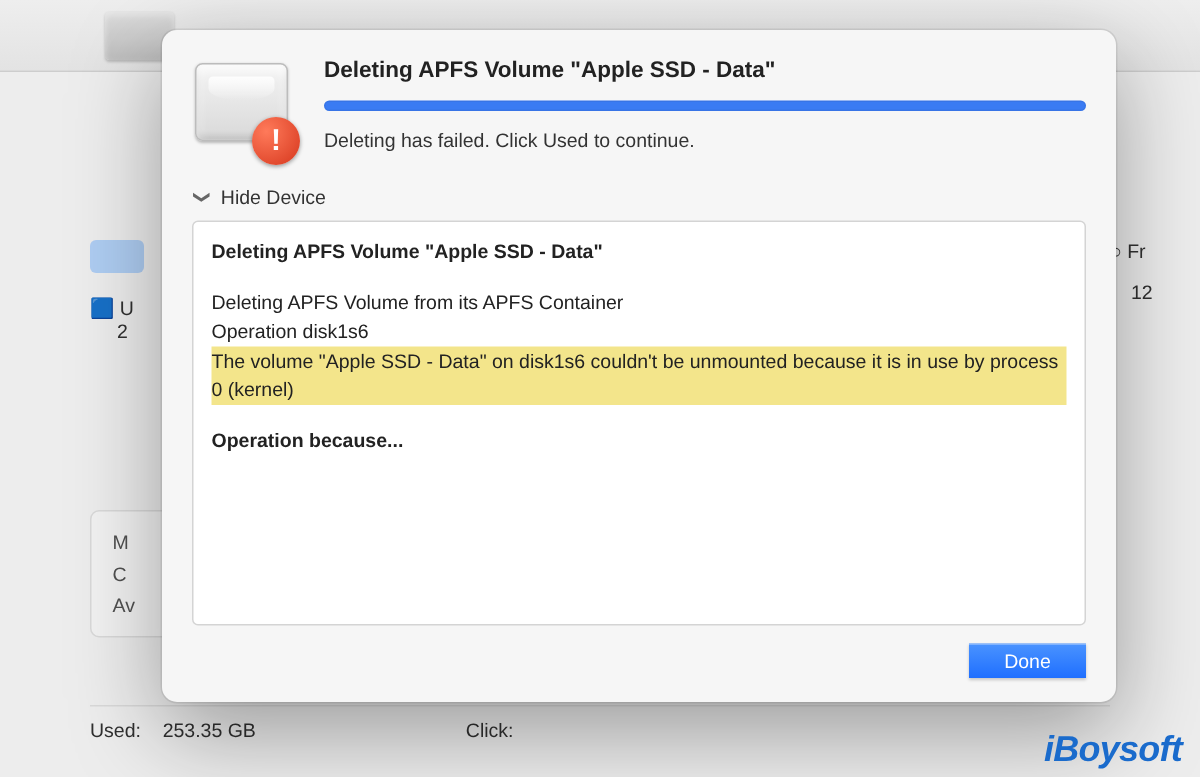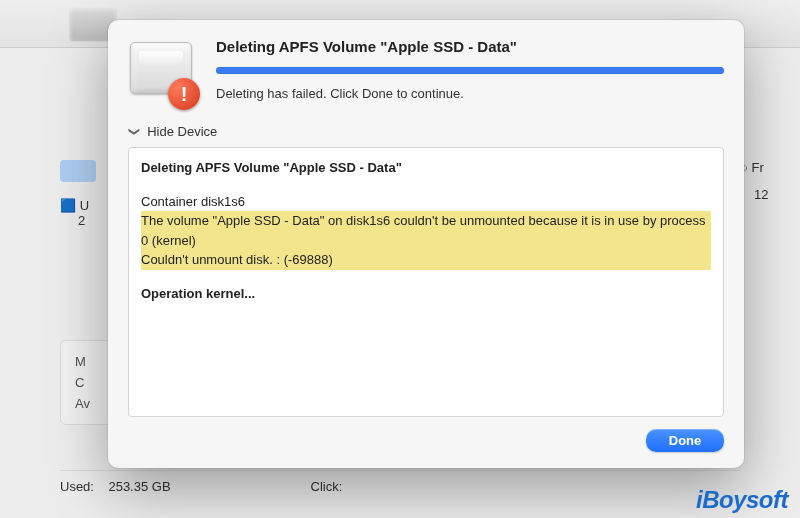--- a/index.html
+++ b/index.html
@@ -120,24 +120,23 @@
   }
   .log p { margin:0; }
   .log .gap { height:14px; }
   .footer {
     display:flex; justify-content:flex-end; margin-top:12px;
   }
   .btn {
     min-width:78px; padding:4px 18px;
     font-size:13px; color:#fff;
     background: linear-gradient(#4a93ff,#1f6fff);
-    border:none; border-radius:10px;
+    border:none; border-radius:0;
     box-shadow: 0 1px 2px rgba(0,0,0,.2), inset 0 1px 0 rgba(255,255,255,.3);
     cursor:pointer;
-    font-weight:bold;
   }
   
   .wm {
     position:absolute; right:12px; bottom:4px;
     font-size:24px; font-weight:800; font-style:italic;
     color:#1a6bcc; letter-spacing:-0.5px;margin-top:16px;
   }
 </style>
 </head>
 <body>
@@ -183,37 +182,37 @@
   <div class="modal-head">
     <div class="icon-wrap">
       <div class="disk-icon"></div>
       <div class="alert-badge">
         <span>!</span>
       </div>
     </div>
     <div class="head-text">
       <div class="title">Deleting APFS Volume "Apple SSD - Data"</div>
       <div class="progress"></div>
-      <div class="subtitle">Deleting has failed. Click Done to continue.</div>
+      <div class="subtitle">Deleting has failed. Click Used to continue.</div>
     </div>
   </div>
 
   <div class="details-toggle">
     <span class="chev">❯</span>
     <span>Hide Device</span>
   </div>
 
   <div class="log">
     <p class="strong">Deleting APFS Volume "Apple SSD - Data"</p>
     <div class="gap"></div>
-    <p>Container disk1s6</p>
+    <p>Deleting APFS Volume from its APFS Container</p>
+    <p>Operation disk1s6</p>
     <span class="hi">The volume "Apple SSD - Data" on disk1s6 couldn't be unmounted because it is in use by process 0 (kernel)</span>
-    <span class="hi">Couldn't unmount disk. : (-69888)</span>
     <div class="gap"></div>
-    <p class="strong">Operation kernel...</p>
+    <p class="strong">Operation because...</p>
   </div>
 
   <div class="footer">
     <button class="btn">Done</button>
   </div>
 </div>
 
 <div class="wm">
   <span>iBoysoft</span>
 </div>

